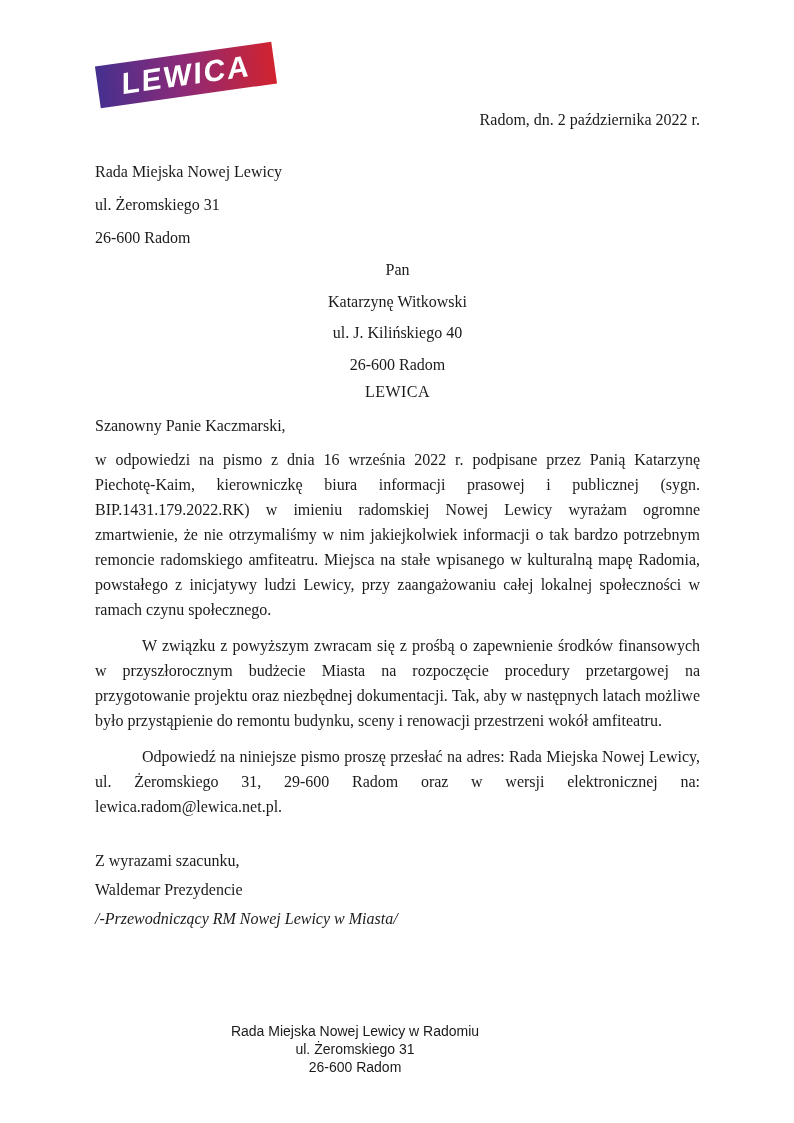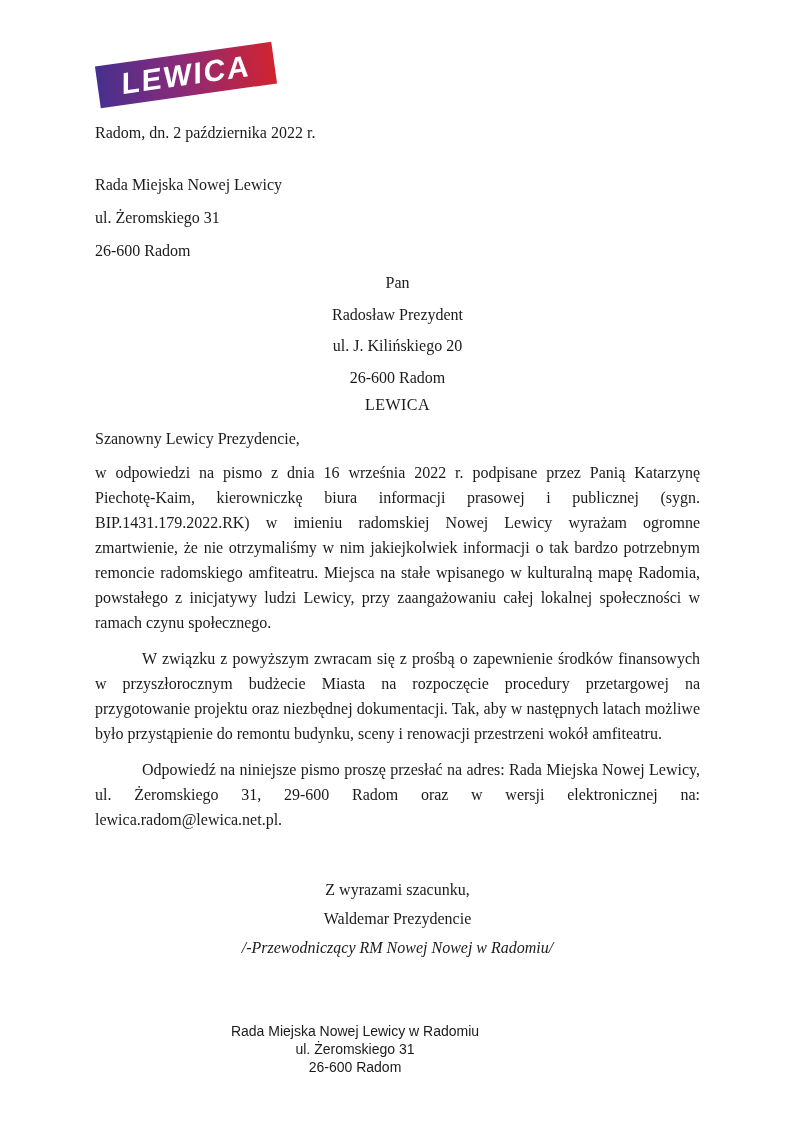--- a/index.html
+++ b/index.html
@@ -47,21 +47,22 @@
     font-size: 30px;
     letter-spacing: 2px;
     color: #ffffff;
     transform: skewX(-8deg);
     line-height: 1;
     user-select: none;
   }
 
   
   .date-line {
-    margin-top: 20px;
+    margin-top: 7px;
+    text-align: right;
     line-height: 20px;
   }
   .sender { margin-top: 25px; }
   .sender .line { margin: 0; line-height: 33px; }
 
   .recipient { text-align: center; }
   .recipient .line { margin: 0; line-height: 31.5px; }
 
   
   .doc-title {
@@ -78,22 +79,22 @@
   }
   .para {
     margin: 11px 0 0 0;
     text-align: justify;
     line-height: 25px;
   }
   .para.indent { text-indent: 47px; }
 
   
   .closing {
-    margin-top: 43px;
-    text-align: center;
+    margin-top: 27px;
+    text-align: left;
   }
   .closing .line { margin: 0; line-height: 29px; }
   .closing .role { font-style: italic; }
 
   
   .footer {
     position: absolute;
     left: 0;
     top: 1022px;
     width: 710px;
@@ -119,37 +120,37 @@
     <div class="date-line">Radom, dn. 2 października 2022 r.</div>
 
     <div class="sender">
       <p class="line">Rada Miejska Nowej Lewicy</p>
       <p class="line">ul. Żeromskiego 31</p>
       <p class="line">26-600 Radom</p>
     </div>
 
     <div class="recipient">
       <p class="line">Pan</p>
-      <p class="line">Radosław Prezydent</p>
-      <p class="line">ul. J. Kilińskiego 20</p>
+      <p class="line">Katarzynę Witkowski</p>
+      <p class="line">ul. J. Kilińskiego 40</p>
       <p class="line">26-600 Radom</p>
     </div>
 
     <h1 class="doc-title">LEWICA</h1>
 
-    <div class="salutation">Szanowny Lewicy Prezydencie,</div>
+    <div class="salutation">Szanowny Panie Kaczmarski,</div>
 
     <p class="para">w odpowiedzi na pismo z dnia 16 września 2022 r. podpisane przez Panią Katarzynę Piechotę-Kaim, kierowniczkę biura informacji prasowej i publicznej (sygn. BIP.1431.179.2022.RK) w imieniu radomskiej Nowej Lewicy wyrażam ogromne zmartwienie, że nie otrzymaliśmy w nim jakiejkolwiek informacji o tak bardzo potrzebnym remoncie radomskiego amfiteatru. Miejsca na stałe wpisanego w kulturalną mapę Radomia, powstałego z inicjatywy ludzi Lewicy, przy zaangażowaniu całej lokalnej społeczności w ramach czynu społecznego.</p>
     <p class="para indent">W związku z powyższym zwracam się z prośbą o zapewnienie środków finansowych w przyszłorocznym budżecie Miasta na rozpoczęcie procedury przetargowej na przygotowanie projektu oraz niezbędnej dokumentacji. Tak, aby w następnych latach możliwe było przystąpienie do remontu budynku, sceny i renowacji przestrzeni wokół amfiteatru.</p>
     <p class="para indent">Odpowiedź na niniejsze pismo proszę przesłać na adres: Rada Miejska Nowej Lewicy, ul. Żeromskiego 31, 29-600 Radom oraz w wersji elektronicznej na: lewica.radom@lewica.net.pl.</p>
 
     <div class="closing">
       <p class="line">Z wyrazami szacunku,</p>
       <p class="line">Waldemar Prezydencie</p>
-      <p class="line role">/-Przewodniczący RM Nowej Nowej w Radomiu/</p>
+      <p class="line role">/-Przewodniczący RM Nowej Lewicy w Miasta/</p>
     </div>
 
   </div>
 
   <div class="footer">
     <p class="line">Rada Miejska Nowej Lewicy w Radomiu</p>
     <p class="line">ul. Żeromskiego 31</p>
     <p class="line">26-600 Radom</p>
   </div>
 </div>

